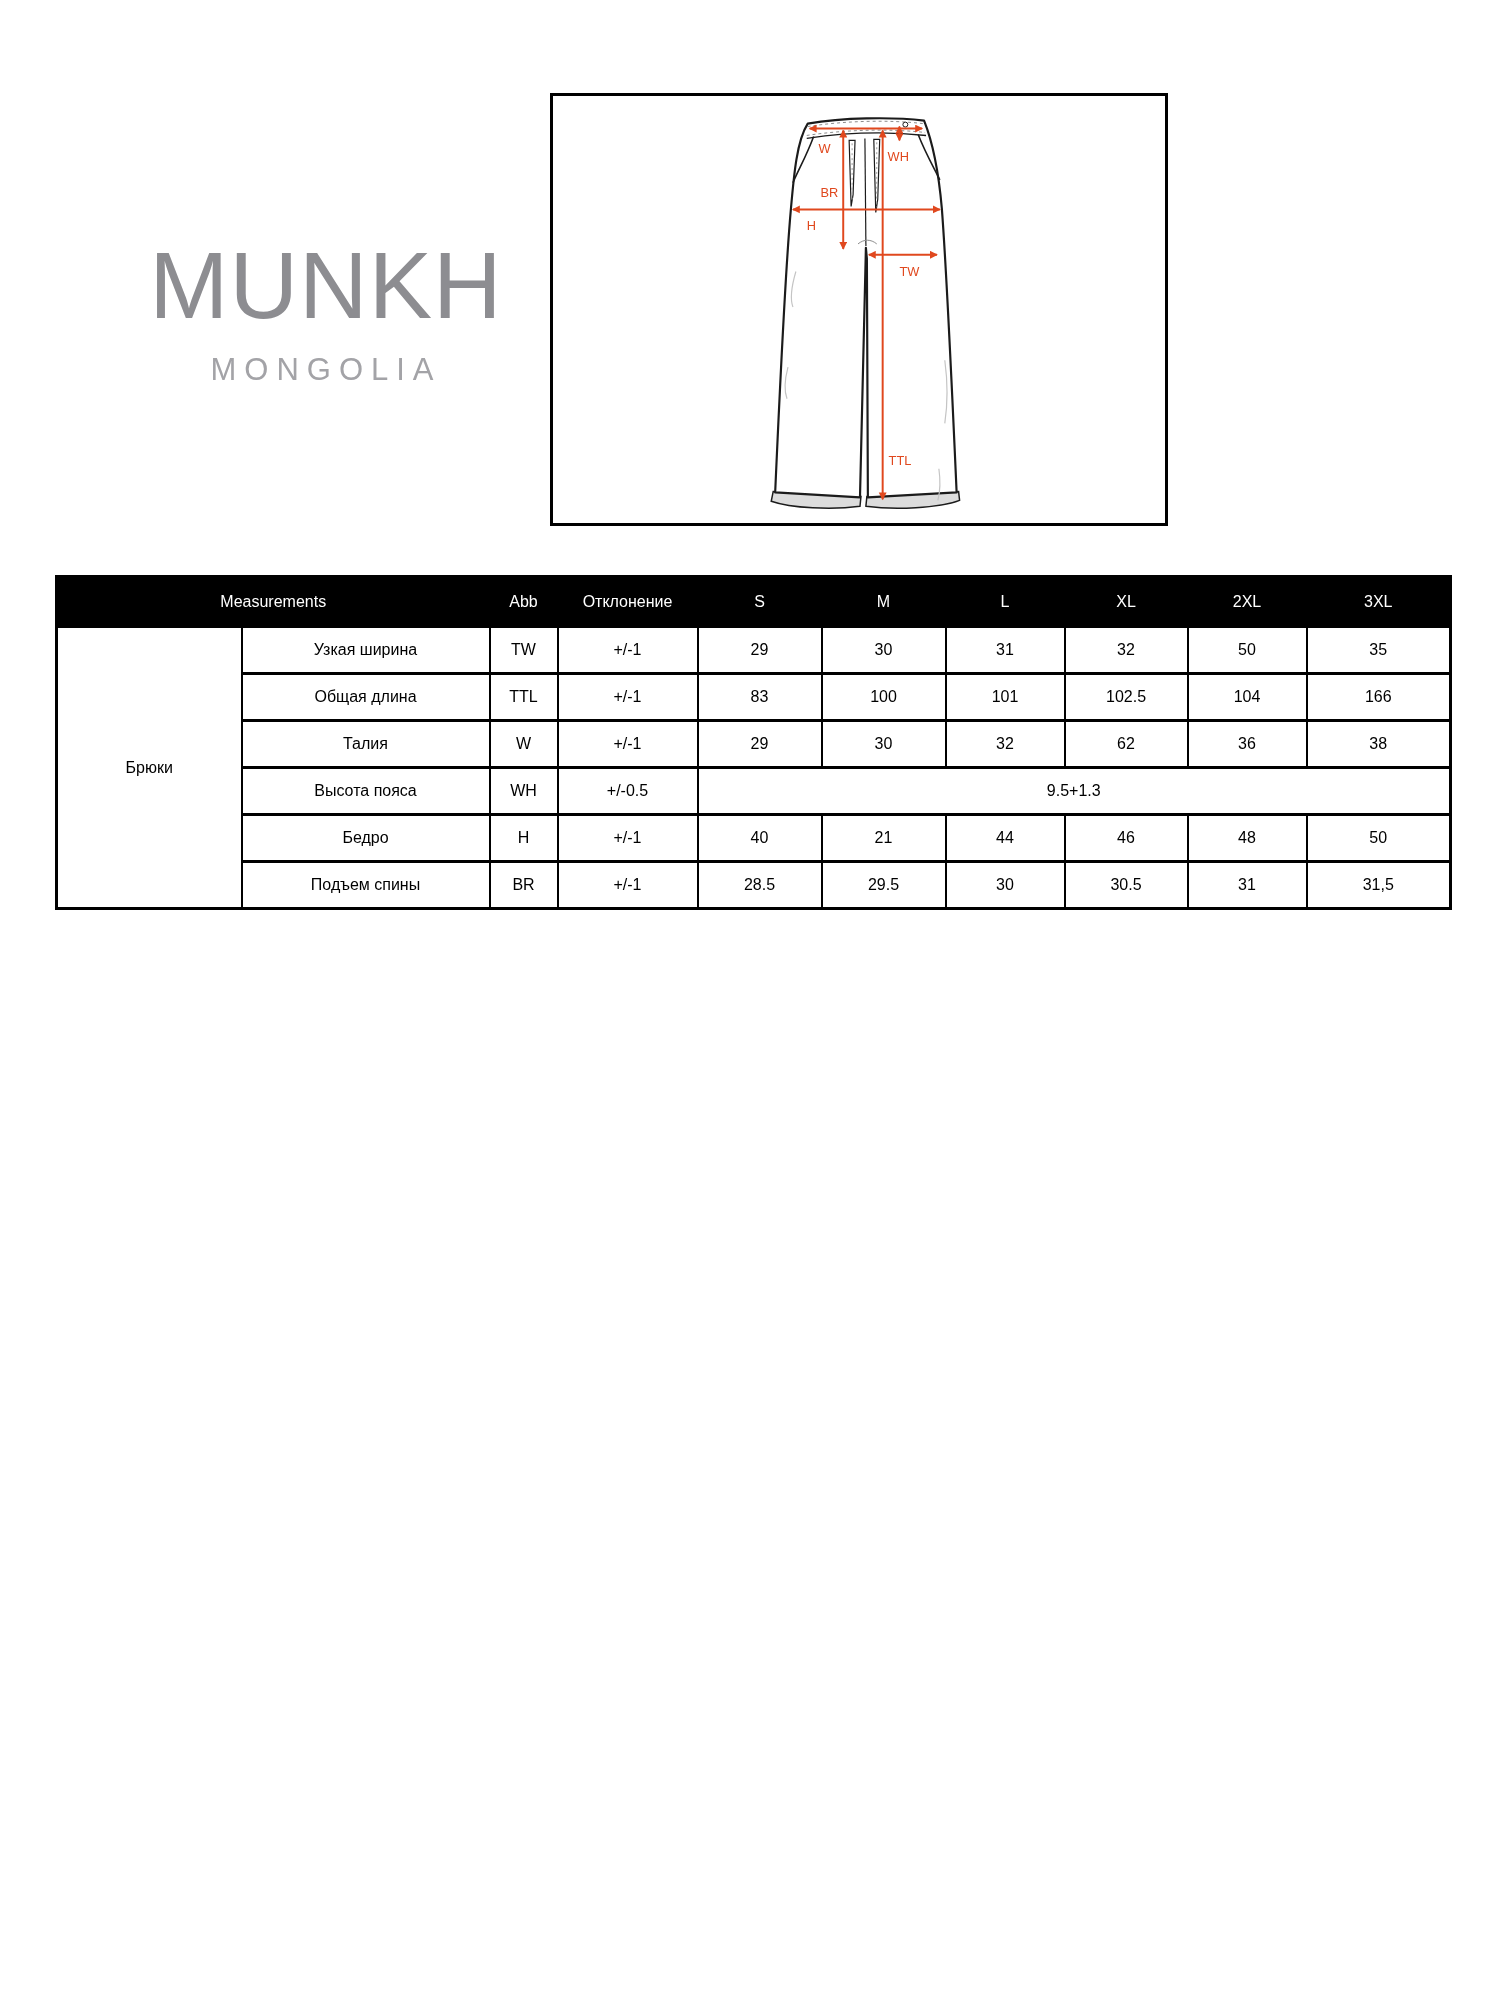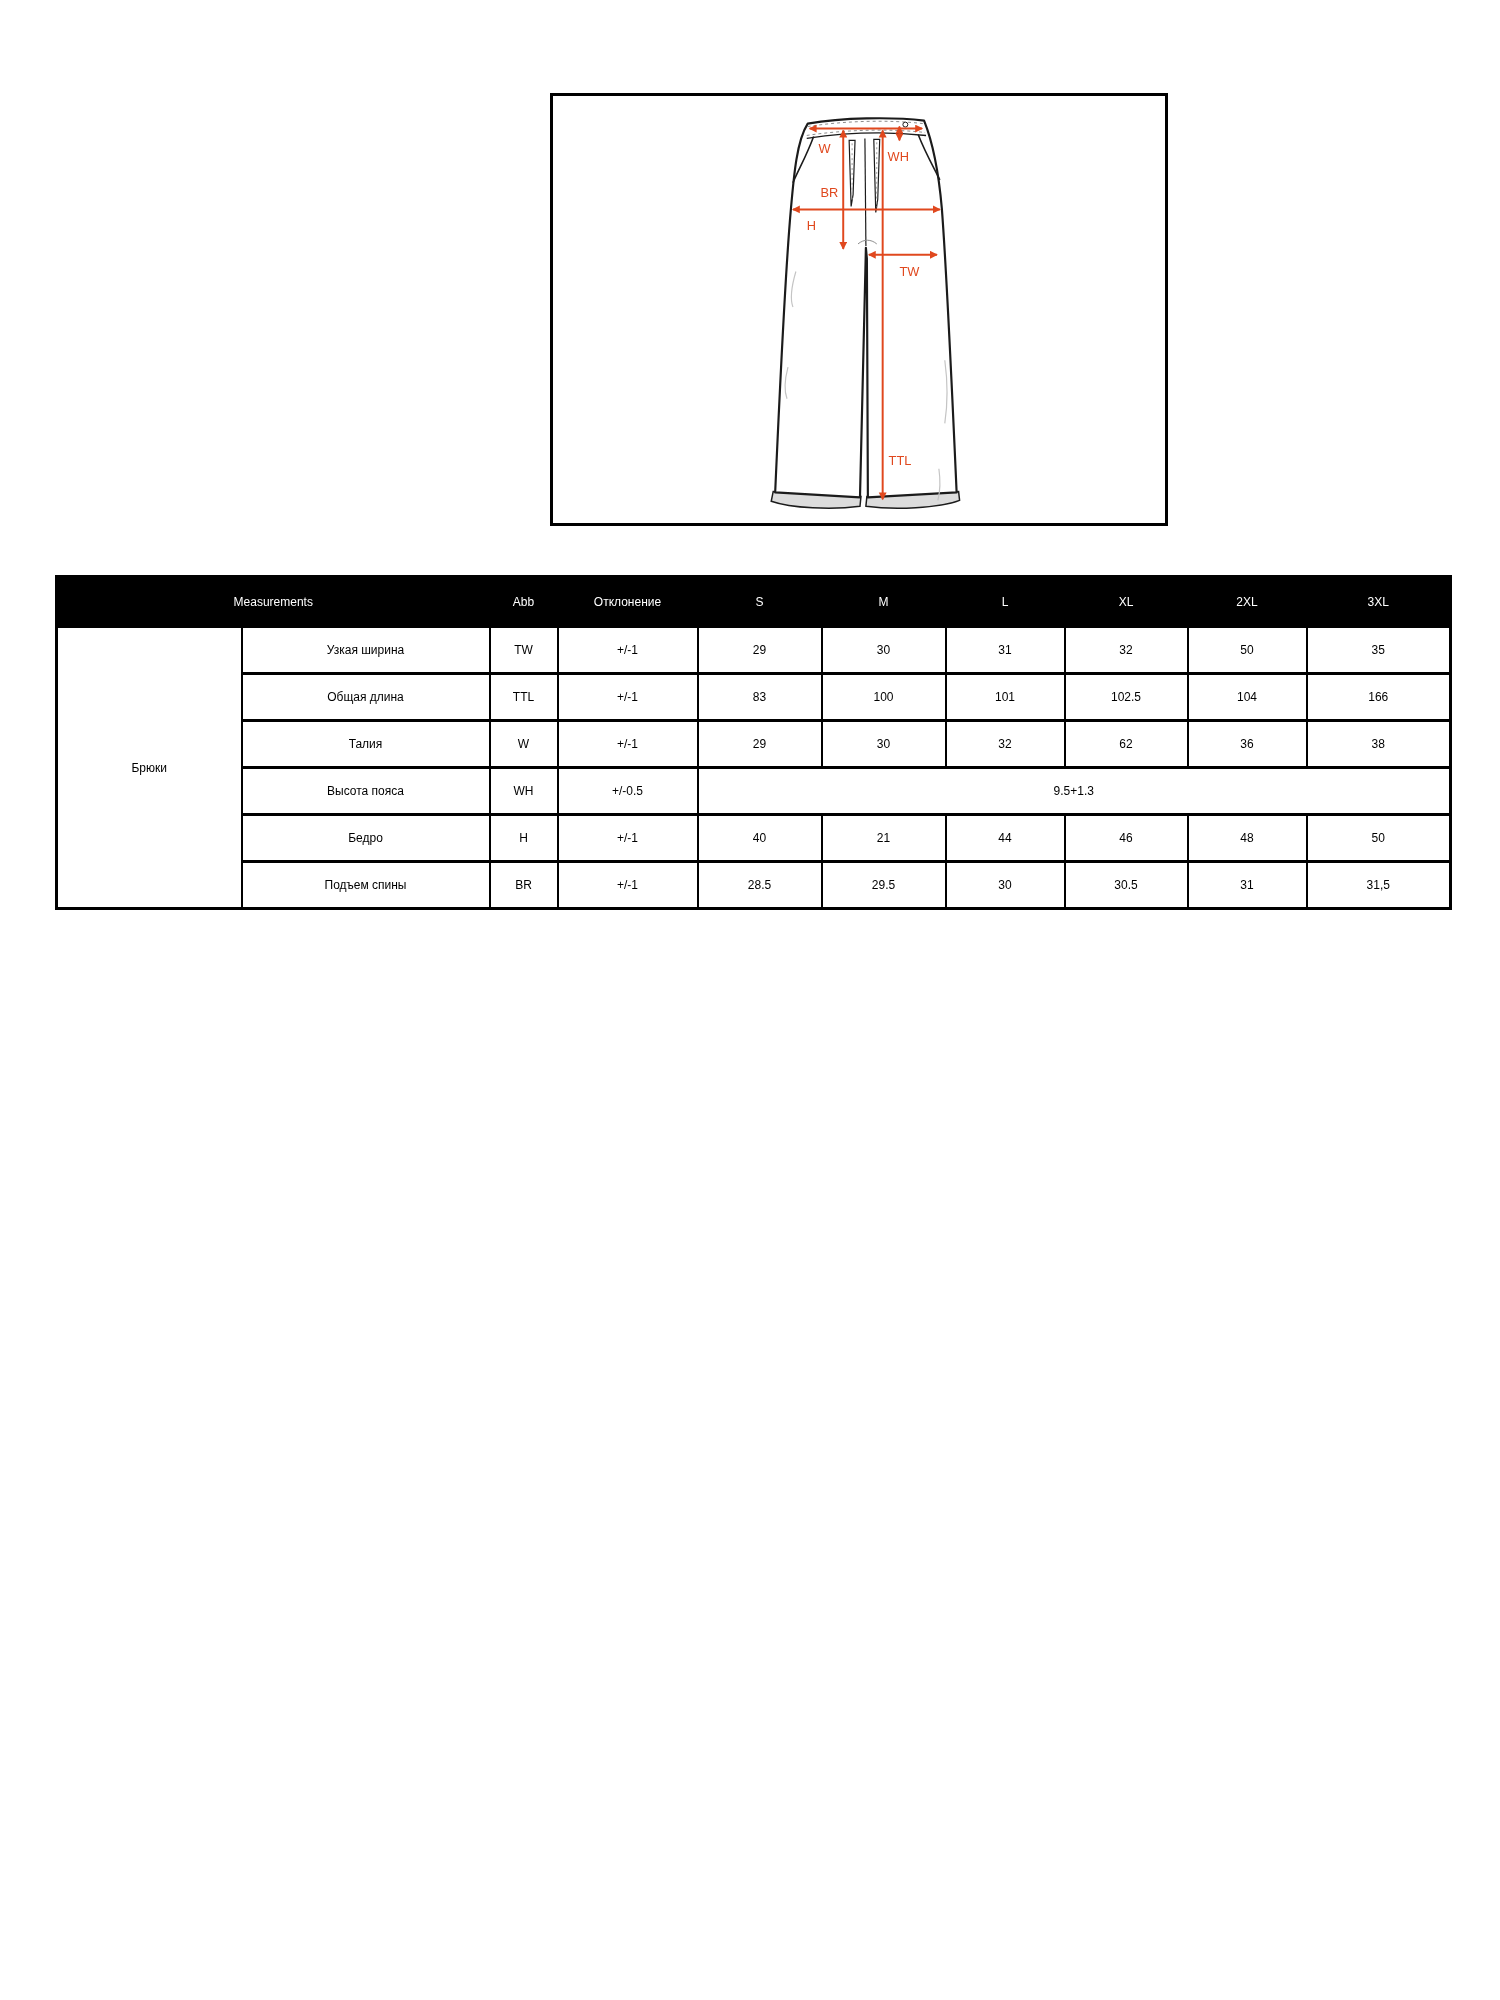--- a/index.html
+++ b/index.html
@@ -52,21 +52,21 @@
 
   
   table.size-table{
     position:absolute;
     left:55px;
     top:575px;
     width:1394px;
     border-collapse:collapse;
     table-layout:fixed;
     border:3px solid #000;
-    font-size:12px;
+    font-size:16px;
   }
   table.size-table th,
   table.size-table td{
     border-left:2px solid #000;
     border-right:2px solid #000;
     border-top:3px solid #000;
     border-bottom:3px solid #000;
     padding:0 3px;
     text-align:center;
     vertical-align:middle;
@@ -83,20 +83,24 @@
   }
   th.h-measurements{text-align:left;padding-left:18px;}
   td.cell-label{text-align:left;padding-left:5px;margin-left:14px;}
   td.cell-category{text-align:center;}
 </style>
 </head>
 <body>
 
 <div class="page">
 
+  <div class="brand">
+    <div class="brand-name">MUNKH</div>
+    <div class="brand-sub">MONGOLIA</div>
+  </div>
 
   <div class="diagram-box">
     <svg viewBox="0 0 618 433">
       <defs>
         <marker id="arrE" markerWidth="10" markerHeight="10" refX="7" refY="4" orient="auto" markerUnits="userSpaceOnUse">
           <path d="M0,0 L8,4 L0,8 Z" fill="#e0481e"></path>
         </marker>
         <marker id="arrS" markerWidth="10" markerHeight="10" refX="1" refY="4" orient="auto" markerUnits="userSpaceOnUse">
           <path d="M8,0 L0,4 L8,8 Z" fill="#e0481e"></path>
         </marker>

